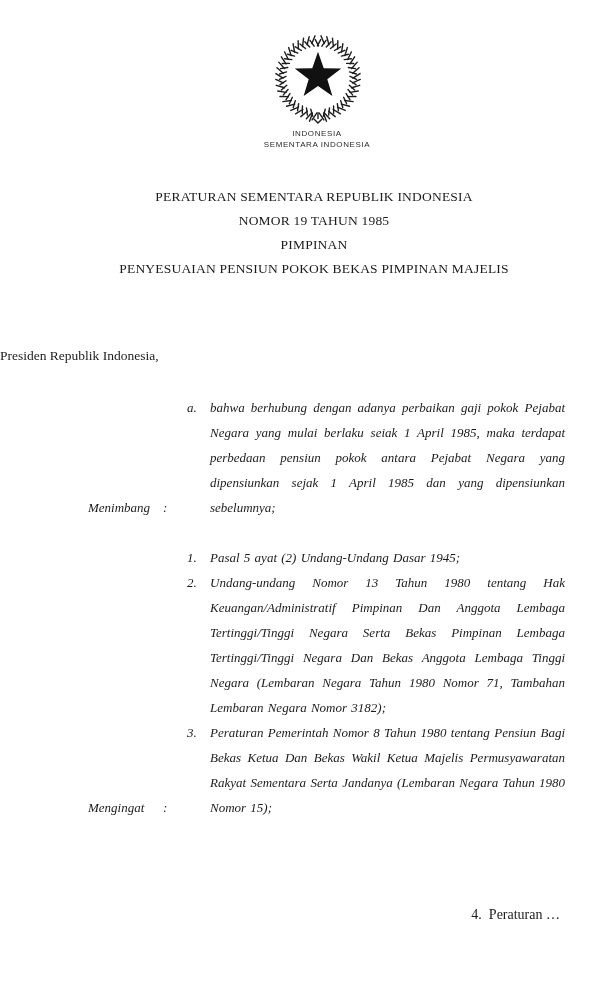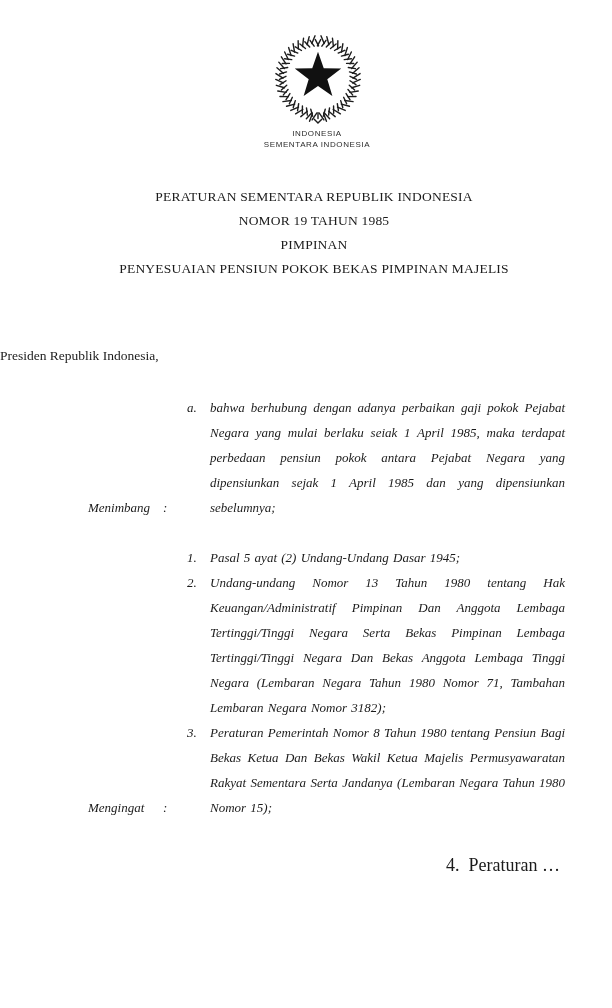--- a/index.html
+++ b/index.html
@@ -61,22 +61,22 @@
   .sec-colon { width: 24px; flex-shrink: 0; }
   .sec-body  { flex: 1; min-width: 0; }
   .item { display: flex; align-items: flex-start; }
   .item-marker { width: 23px; flex-shrink: 0; }
   .item-text { flex: 1; min-width: 0; text-align: justify; word-spacing: 1px; }
   .inline-marker { margin-right: 4px; }
 
   
   .catchword {
     position: absolute;
-    top: 855px; right: 52px;
-    font-size: 18px;
+    top: 907px; right: 52px;
+    font-size: 14px;
     white-space: pre;
   }
 </style>
 </head>
 <body>
 
 <div class="page">
 
   <div class="letterhead">
     <div class="emblem-wrap">

